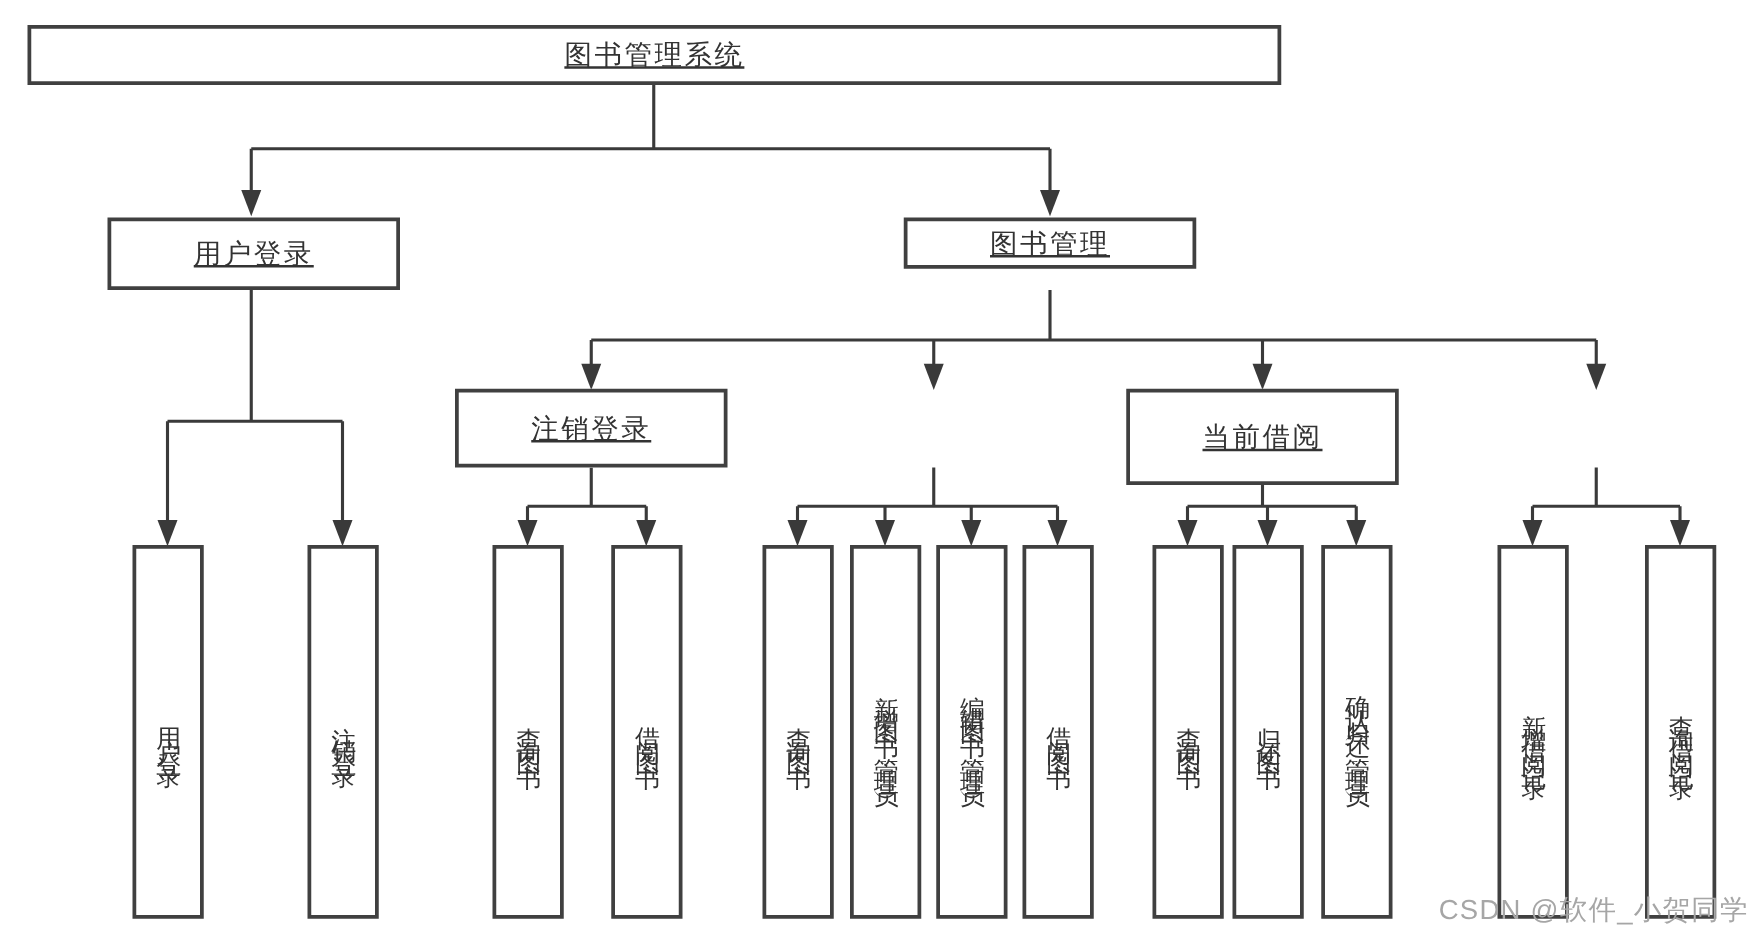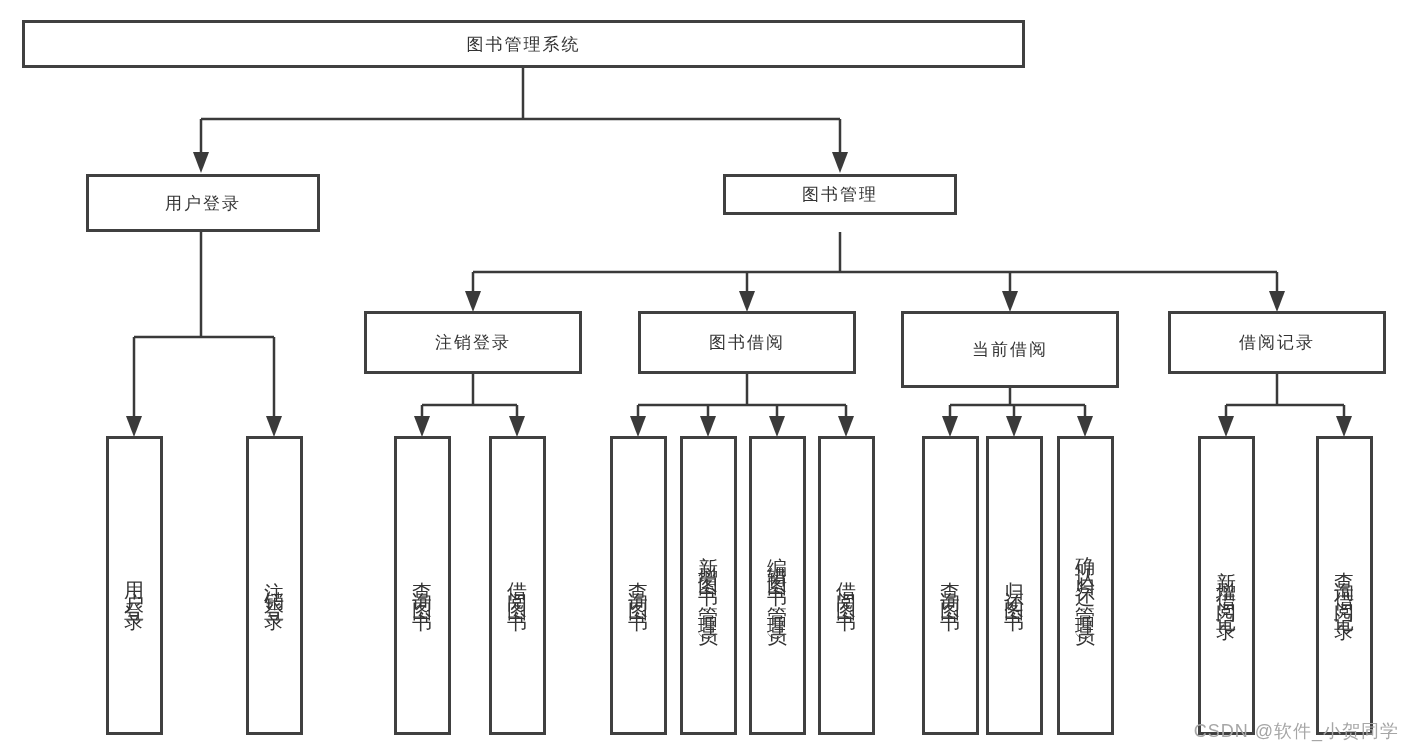--- a/index.html
+++ b/index.html
@@ -15,30 +15,30 @@
   }
   svg.connectors{position:absolute;left:0;top:0;width:100%;height:100%;}
   svg.connectors .ln{stroke:var(--line);stroke-width:2.5;fill:none;}
   svg.connectors .ar{fill:var(--line);stroke:none;}
   .node{
     position:absolute; box-sizing:border-box;
     border:3px solid var(--border); background:var(--background);
     display:flex; align-items:center; justify-content:center;
   }
   .node.h span{
-    font-size:17px; letter-spacing:2px; white-space:nowrap; color:var(--text);
+    font-size:22px; letter-spacing:2px; white-space:nowrap; color:var(--text);text-decoration:underline;
   }
   .node.v span{
     writing-mode:vertical-rl; text-orientation:mixed;
     font-size:20px; letter-spacing:10px; line-height:1;
     color:var(--text);
   }
   .watermark{
     position:absolute; right:6px; bottom:4px;
-    font-size:18px; color:var(--watermark); letter-spacing:1px;
+    font-size:22px; color:var(--watermark); letter-spacing:1px;
     white-space:nowrap;
   }
 </style>
 </head>
 <body>
 
 <div class="canvas">
 
   <svg class="connectors" viewBox="0 0 1405 747" xmlns="http://www.w3.org/2000/svg" aria-hidden="true">
 
@@ -109,28 +109,22 @@
   <div class="node h" style="left:86px;top:174px;width:234px;height:58px">
     <span>用户登录</span>
   </div>
   <div class="node h" style="left:723px;top:174px;width:234px;height:41px">
     <span>图书管理</span>
   </div>
 
   <div class="node h" style="left:364px;top:311px;width:218px;height:63px">
     <span>注销登录</span>
   </div>
-  <div class="node h" style="left:638px;top:311px;width:218px;height:63px">
-    <span>图书借阅</span>
-  </div>
   <div class="node h" style="left:901px;top:311px;width:218px;height:77px">
     <span>当前借阅</span>
-  </div>
-  <div class="node h" style="left:1168px;top:311px;width:218px;height:63px">
-    <span>借阅记录</span>
   </div>
 
   <div class="node v" style="left:106px;top:436px;width:57px;height:299px">
     <span>用户登录</span>
   </div>
   <div class="node v" style="left:246px;top:436px;width:57px;height:299px">
     <span>注销登录</span>
   </div>
 
   <div class="node v" style="left:394px;top:436px;width:57px;height:299px">

